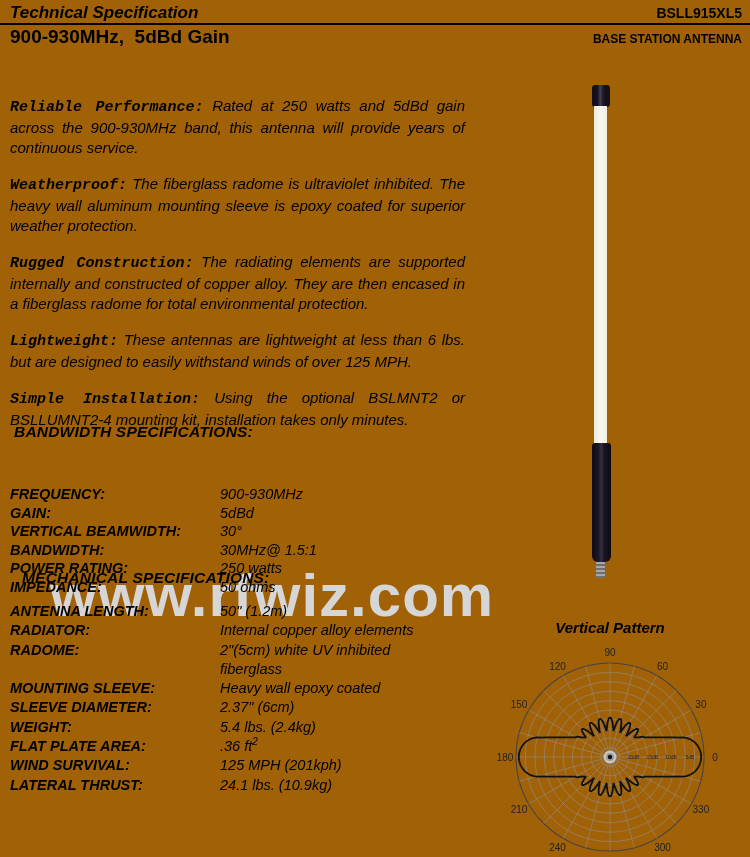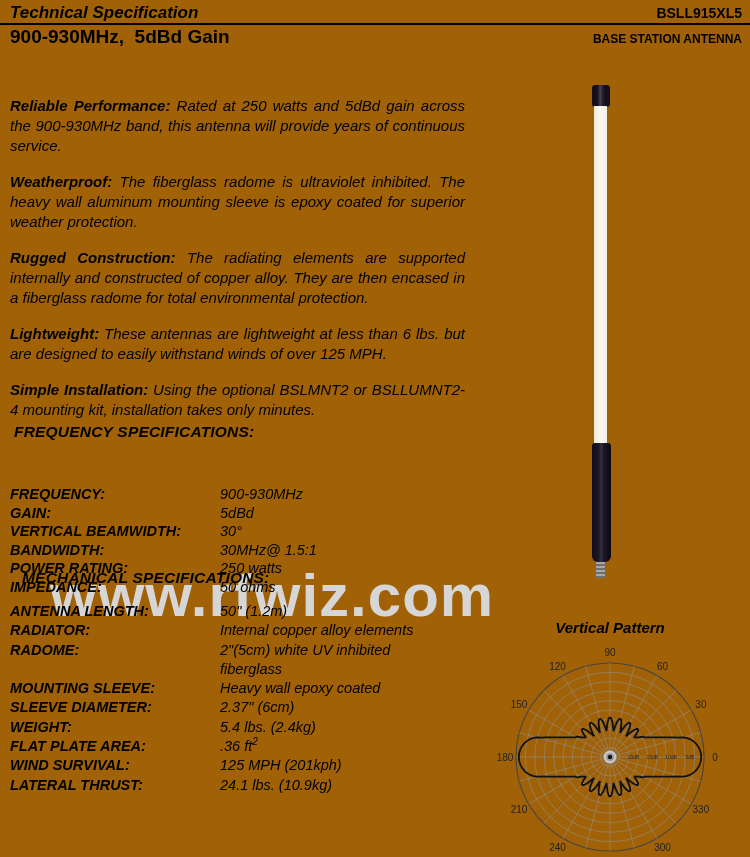--- a/index.html
+++ b/index.html
@@ -12,21 +12,21 @@
   .hdr-row1{top:3px;left:10px;width:732px;display:flex;justify-content:space-between;align-items:baseline;}
   .doc-type{font-style:italic;font-weight:bold;font-size:17px;line-height:20px;}
   .model{font-weight:bold;font-size:14px;line-height:20px;}
   .rule{top:23px;left:0;width:750px;height:2px;background:#000;}
   .hdr-row2{top:27px;left:10px;width:732px;display:flex;justify-content:space-between;align-items:baseline;text-align:right;}
   .sub-left{font-weight:bold;font-size:19px;line-height:20px;white-space:pre;}
   .sub-right{font-weight:bold;font-size:12px;line-height:20px;}
   
   .features{top:96px;left:10px;width:455px;}
   .feature{margin:0 0 16px 0;font-style:italic;font-size:15px;line-height:20px;text-align:justify;}
-  .feature .flabel{font-weight:bold;}
+  .feature .flabel{font-weight:bold;font-family:Liberation Mono, monospace;}
   
   .spec-heading{font-style:italic;font-weight:bold;font-size:15.5px;letter-spacing:0.2px;margin:0;}
   .elec-heading{top:423px;left:14px;}
   .mech-heading{top:569px;left:22px;}
   .spec-table{left:10px;width:460px;font-style:italic;font-size:14.5px;}
   .elec-table{top:449px;line-height:18.6px;margin-top:36px;}
   .mech-table{top:602px;line-height:19.3px;}
   .spec-row{display:flex;}
   .spec-label{width:210px;font-weight:bold;flex:none;}
   .spec-value{width:235px;}
@@ -70,21 +70,21 @@
   <div class="watermark">www.rfwiz.com</div>
 
   <section class="layer features">
       <p class="feature"><b class="flabel">Reliable Performance:</b> <span>Rated at 250 watts and 5dBd gain across the 900-930MHz band, this antenna will provide years of continuous service.</span></p>
       <p class="feature"><b class="flabel">Weatherproof:</b> <span>The fiberglass radome is ultraviolet inhibited. The heavy wall aluminum mounting sleeve is epoxy coated for superior weather protection.</span></p>
       <p class="feature"><b class="flabel">Rugged Construction:</b> <span>The radiating elements are supported internally and constructed of copper alloy. They are then encased in a fiberglass radome for total environmental protection.</span></p>
       <p class="feature"><b class="flabel">Lightweight:</b> <span>These antennas are lightweight at less than 6 lbs. but are designed to easily withstand winds of over 125 MPH.</span></p>
       <p class="feature"><b class="flabel">Simple Installation:</b> <span>Using the optional BSLMNT2 or BSLLUMNT2-4 mounting kit, installation takes only minutes.</span></p>
     </section>
 
-  <h3 class="layer spec-heading elec-heading">FREQUENCY SPECIFICATIONS:</h3>
+  <h3 class="layer spec-heading elec-heading">BANDWIDTH SPECIFICATIONS:</h3>
   <div class="layer spec-table elec-table">
       <div class="spec-row">
       <span class="spec-label">FREQUENCY:</span>
       <span class="spec-value"><span>900-930MHz</span><sup></sup></span>
     </div>
       <div class="spec-row">
       <span class="spec-label">GAIN:</span>
       <span class="spec-value"><span>5dBd</span><sup></sup></span>
     </div>
       <div class="spec-row">

